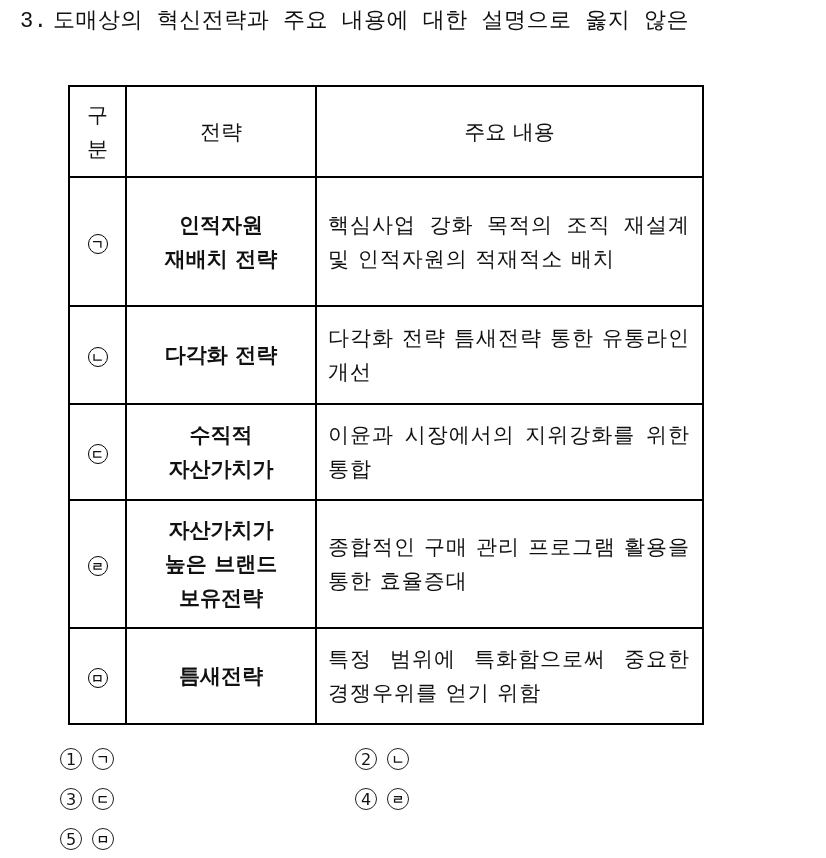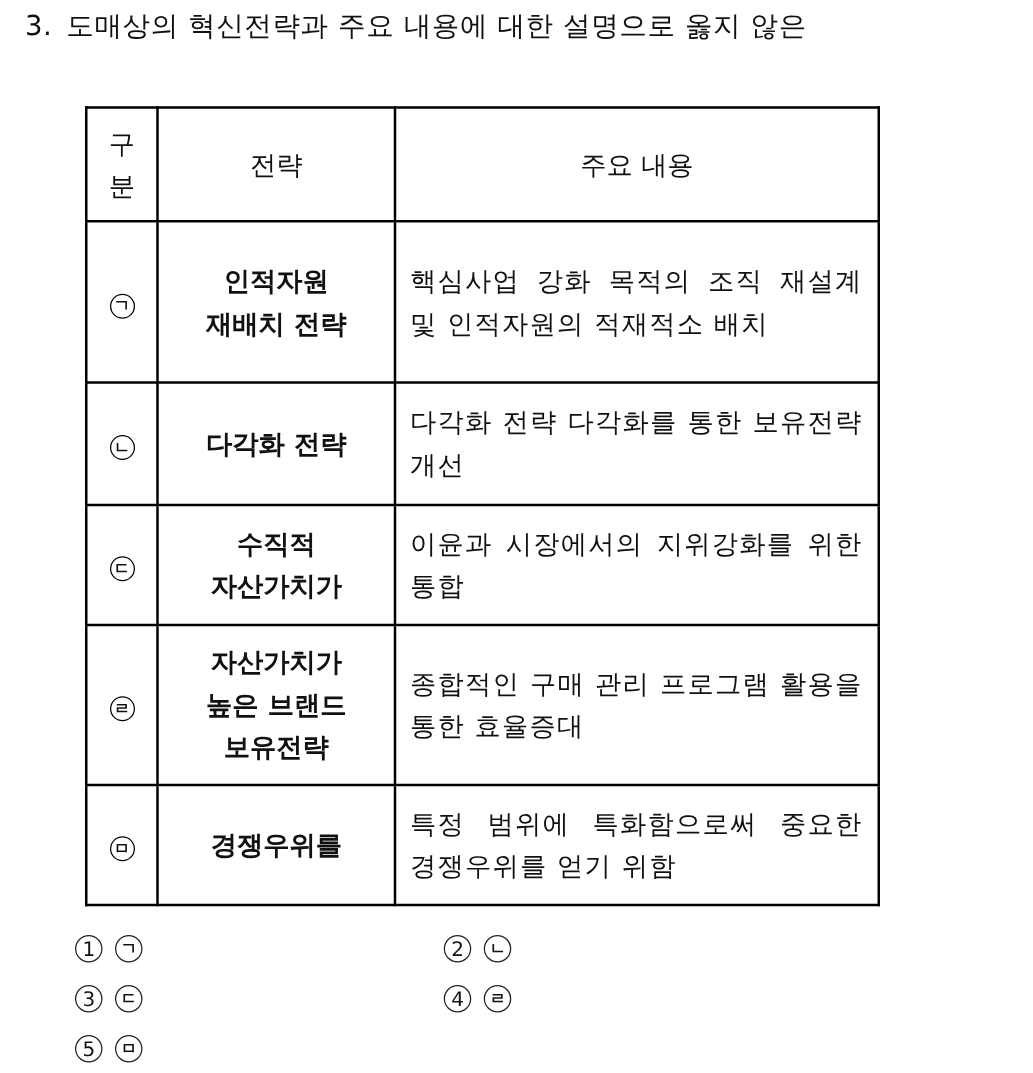--- a/index.html
+++ b/index.html
@@ -16,20 +16,21 @@
     color: #111111;
   }
   .question {
     position: absolute;
     left: 20px;
     top: 6px;
     width: 790px;
     font-size: 22px;
     line-height: 31px;
     letter-spacing: 0.5px;
+    font-family: Liberation Mono, monospace;
   }
   .question .qnum {
     display: inline-block;
     width: 33px;
   }
   .question .qline2 {
     padding-left: 33px;
   }
   table.strat {
     position: absolute;
@@ -157,21 +158,21 @@
       <span>재배치 전략</span>
     </td>
     <td class="content-cell">핵심사업 강화 목적의 조직 재설계 및 인적자원의 적재적소 배치</td>
   </tr>
 
   <tr class="r2">
     <td class="center"><span class="circ">ㄴ</span></td>
     <td class="center strategy-cell">
       <span>다각화 전략</span>
     </td>
-    <td class="content-cell">다각화 전략 다각화를 통한 보유전략 개선</td>
+    <td class="content-cell">다각화 전략 틈새전략 통한 유통라인 개선</td>
   </tr>
 
   <tr class="r3">
     <td class="center"><span class="circ">ㄷ</span></td>
     <td class="center strategy-cell">
       <span>수직적</span>
       <span>자산가치가</span>
     </td>
     <td class="content-cell">이윤과 시장에서의 지위강화를 위한 통합</td>
   </tr>
@@ -182,21 +183,21 @@
       <span>자산가치가</span>
       <span>높은 브랜드</span>
       <span>보유전략</span>
     </td>
     <td class="content-cell">종합적인 구매 관리 프로그램 활용을 통한 효율증대</td>
   </tr>
 
   <tr class="r5">
     <td class="center"><span class="circ">ㅁ</span></td>
     <td class="center strategy-cell">
-      <span>경쟁우위를</span>
+      <span>틈새전략</span>
     </td>
     <td class="content-cell">특정 범위에 특화함으로써 중요한 경쟁우위를 얻기 위함</td>
   </tr>
 </tbody>
   </table>
 
 <div class="options">
   <div class="opt opt1">
     <span class="num">1</span>
     <span class="lbl">ㄱ</span>

